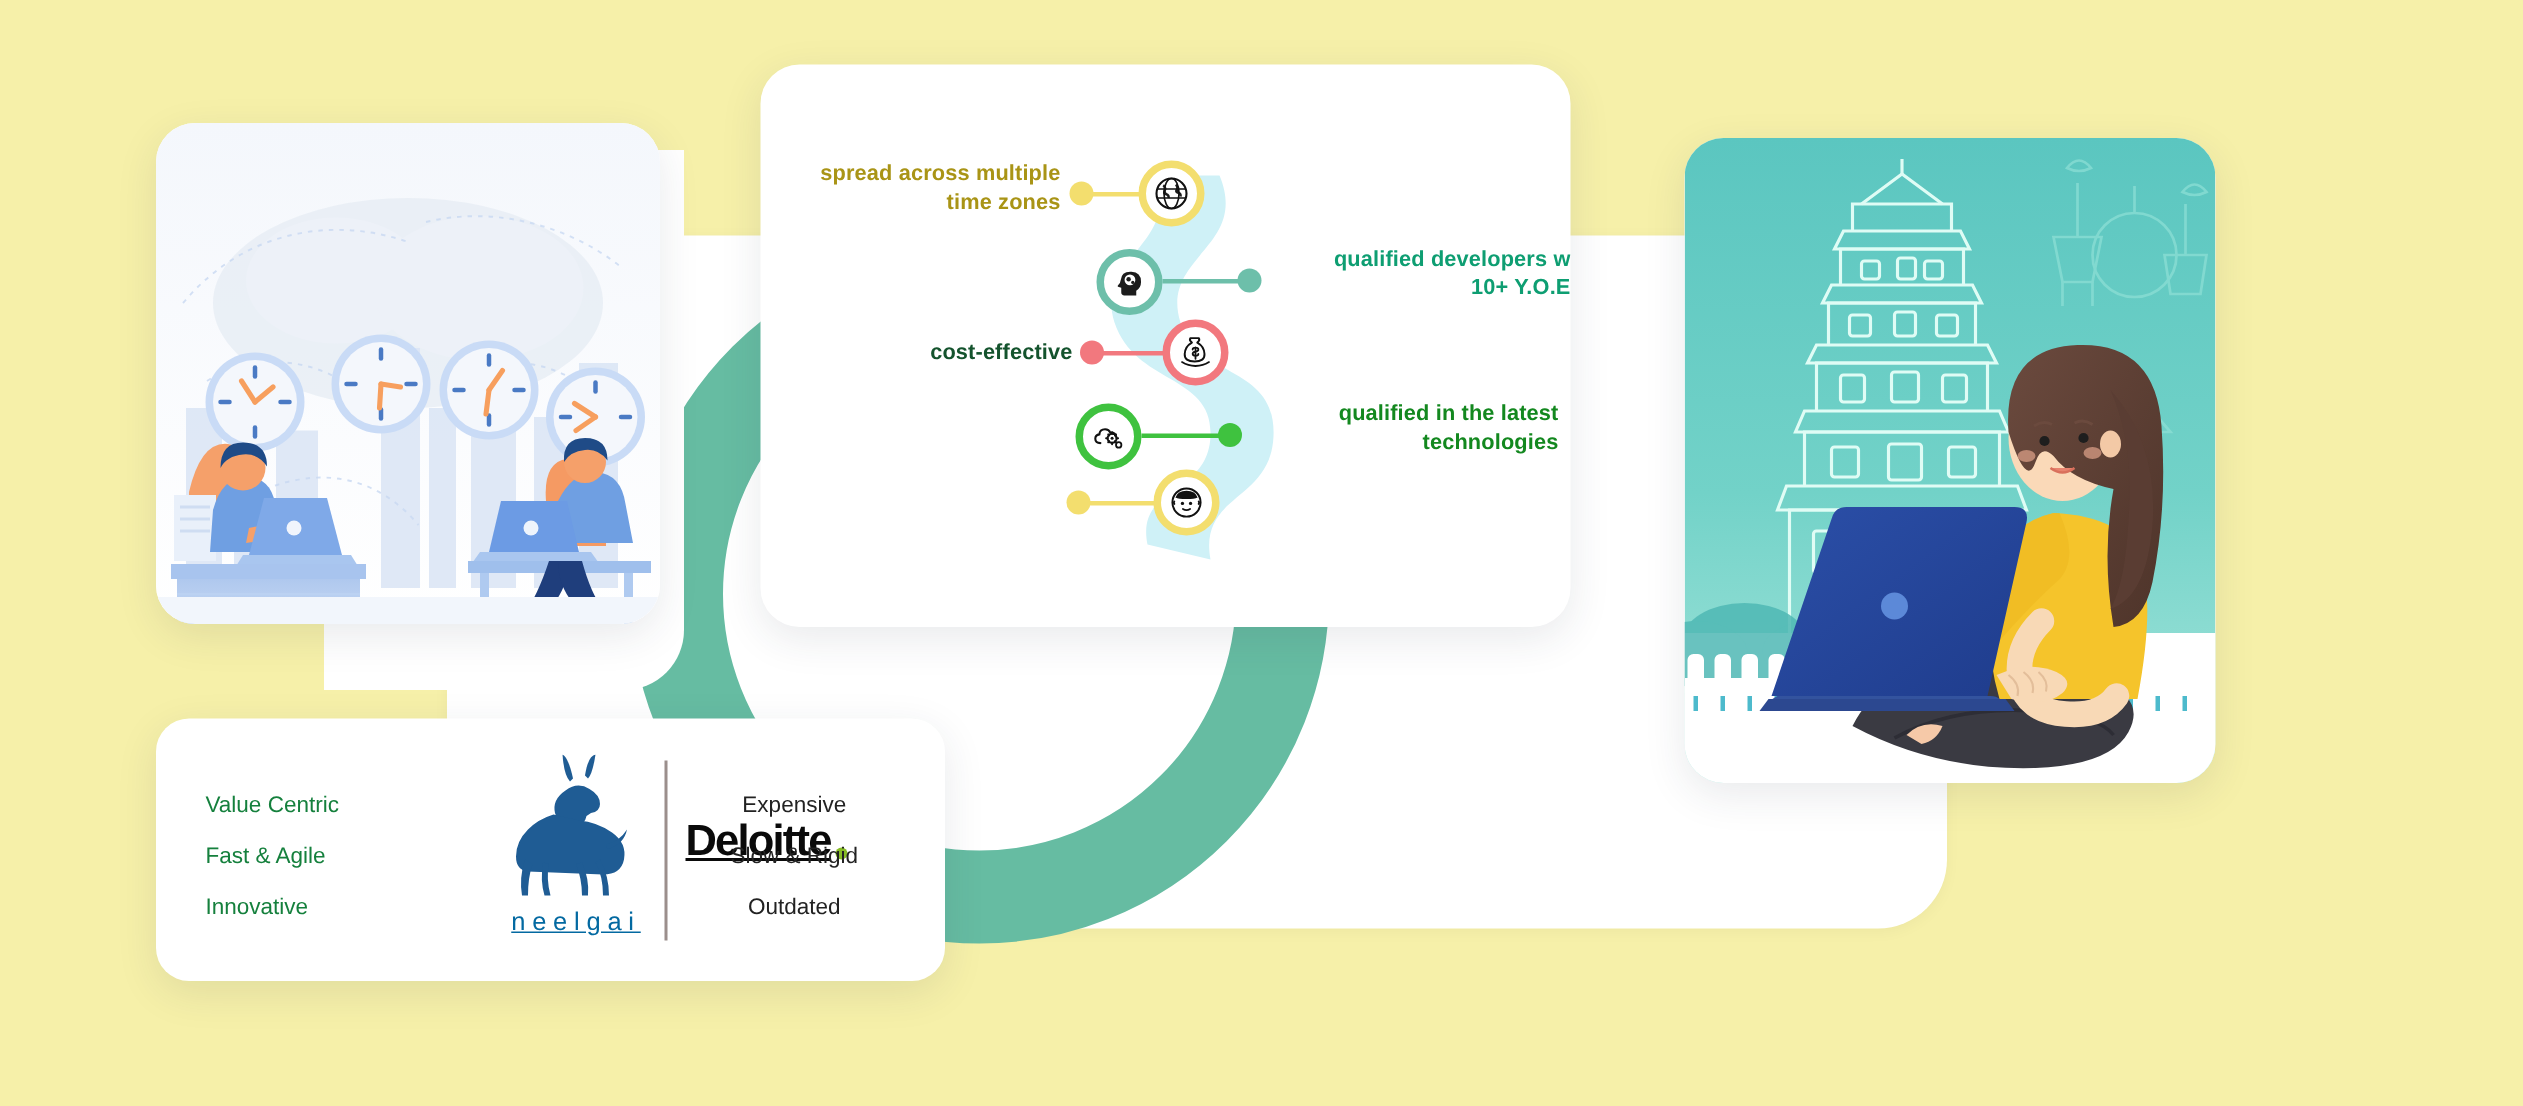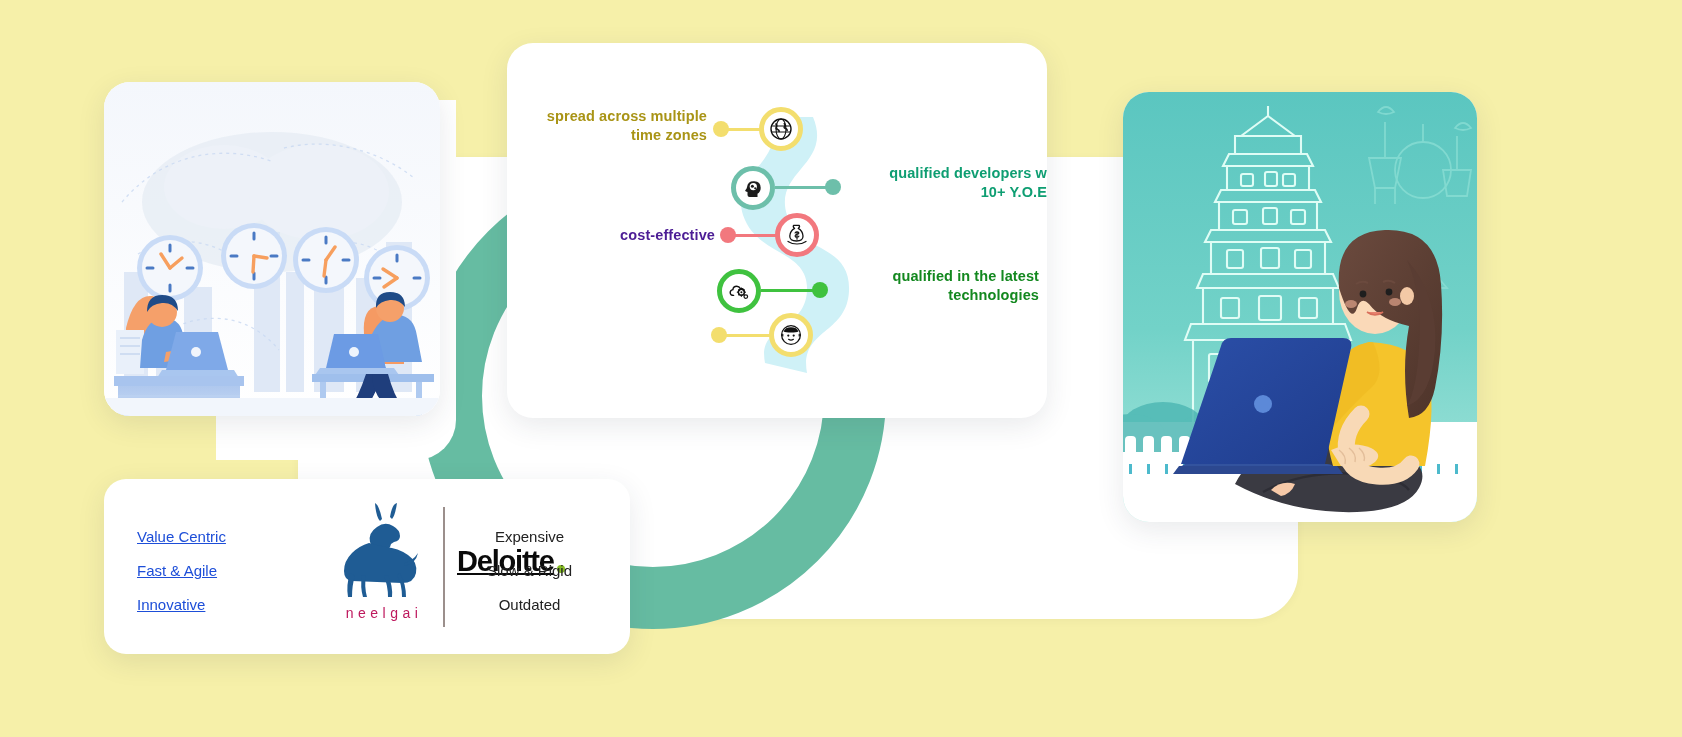--- a/index.html
+++ b/index.html
@@ -79,28 +79,28 @@
   .lbl.left{text-align:right;}
 
   
   .cmp{
     position:absolute;inset:0;display:flex;align-items:center;
   }
   .cmp-left-list{
     position:absolute;left:33px;top:50px;display:flex;flex-direction:column;gap:19px;
   }
   .cmp-left-list span{
-    color:#1d4ed8;font-size:15px;line-height:1;text-decoration:underline;
+    color:#15803d;font-size:15px;line-height:1;
   }
   .cmp-logo-neelgai{
     position:absolute;left:232px;top:24px;width:96px;height:130px;
     display:flex;flex-direction:column;align-items:center;justify-content:flex-start;
   }
   .cmp-logo-neelgai .wordmark{
-    margin-top:2px;color:#be185d;font-size:14px;letter-spacing:4.5px;
+    margin-top:2px;color:#0369a1;font-size:17px;letter-spacing:4.5px;text-decoration:underline;
   }
   .divider{
     position:absolute;left:339px;top:28px;width:1.5px;height:120px;background:#7a6a66;opacity:.75;
   }
   .cmp-logo-deloitte{
     position:absolute;left:353px;top:66px;display:flex;align-items:flex-end;
   }
   .cmp-logo-deloitte .dtext{
     font-family:"Liberation Sans", sans-serif;
     font-weight:700;font-size:29px;color:#0a0a0a;letter-spacing:-1.2px;text-decoration:underline;
@@ -313,21 +313,21 @@
 
       <div class="lead" style="left:222px;top:191px;width:58px;background:#F2787E;"></div>
       <div class="dot" style="left:213px;top:184px;background:#F2787E;"></div>
       <div class="node" style="left:268px;top:170px;border:5px solid #F2787E;">
         <svg viewBox="0 0 24 24">
           <path d="M9.6 5.4 q-2 -1.6 -1 -3 l5.6 0 q1 1.4 -1 3 q4.6 2.6 4.8 7.6 q.2 5 -6.6 5 q-6.8 0 -6.6 -5 q.2 -5 4.8 -7.6z" fill="none" stroke="#111" stroke-width="1.3" stroke-linejoin="round"></path>
           <path d="M12 8.6 v7.6 M10.1 10 q0 -1.2 1.9 -1.2 q1.9 0 1.9 1.2 q0 1.2 -1.9 1.4 q-1.9 .2 -1.9 1.5 q0 1.3 1.9 1.3 q1.9 0 1.9 -1.2" fill="none" stroke="#111" stroke-width="1.2" stroke-linecap="round"></path>
           <path d="M3 18.4 q4 2.6 9 2.6 q5 0 9 -2.6" fill="none" stroke="#111" stroke-width="1.2" stroke-linecap="round"></path>
         </svg>
       </div>
-      <div class="lbl left" style="left:20px;top:183px;width:188px;color:#4c1d95;">cost-effective</div>
+      <div class="lbl left" style="left:20px;top:183px;width:188px;color:#14532d;">cost-effective</div>
 
       <div class="node" style="left:210px;top:226px;border:5px solid #3FC23F;">
         <svg viewBox="0 0 24 24">
           <path d="M6.6 16.4 q-3.4 0 -3.4 -2.9 q0 -2.5 2.7 -2.9 q.3 -3.4 3.8 -3.4 q2.6 0 3.5 2.2 q3.4 -.2 3.8 2.6" fill="none" stroke="#111" stroke-width="1.4" stroke-linecap="round"></path>
           <circle cx="14.4" cy="13.2" r="3" fill="none" stroke="#111" stroke-width="1.4"></circle>
           <circle cx="14.4" cy="13.2" r="1" fill="#111"></circle>
           <g stroke="#111" stroke-width="1.3" stroke-linecap="round">
             <line x1="14.4" y1="9.2" x2="14.4" y2="10.2"></line>
             <line x1="14.4" y1="16.2" x2="14.4" y2="17.2"></line>
             <line x1="10.4" y1="13.2" x2="11.4" y2="13.2"></line>

